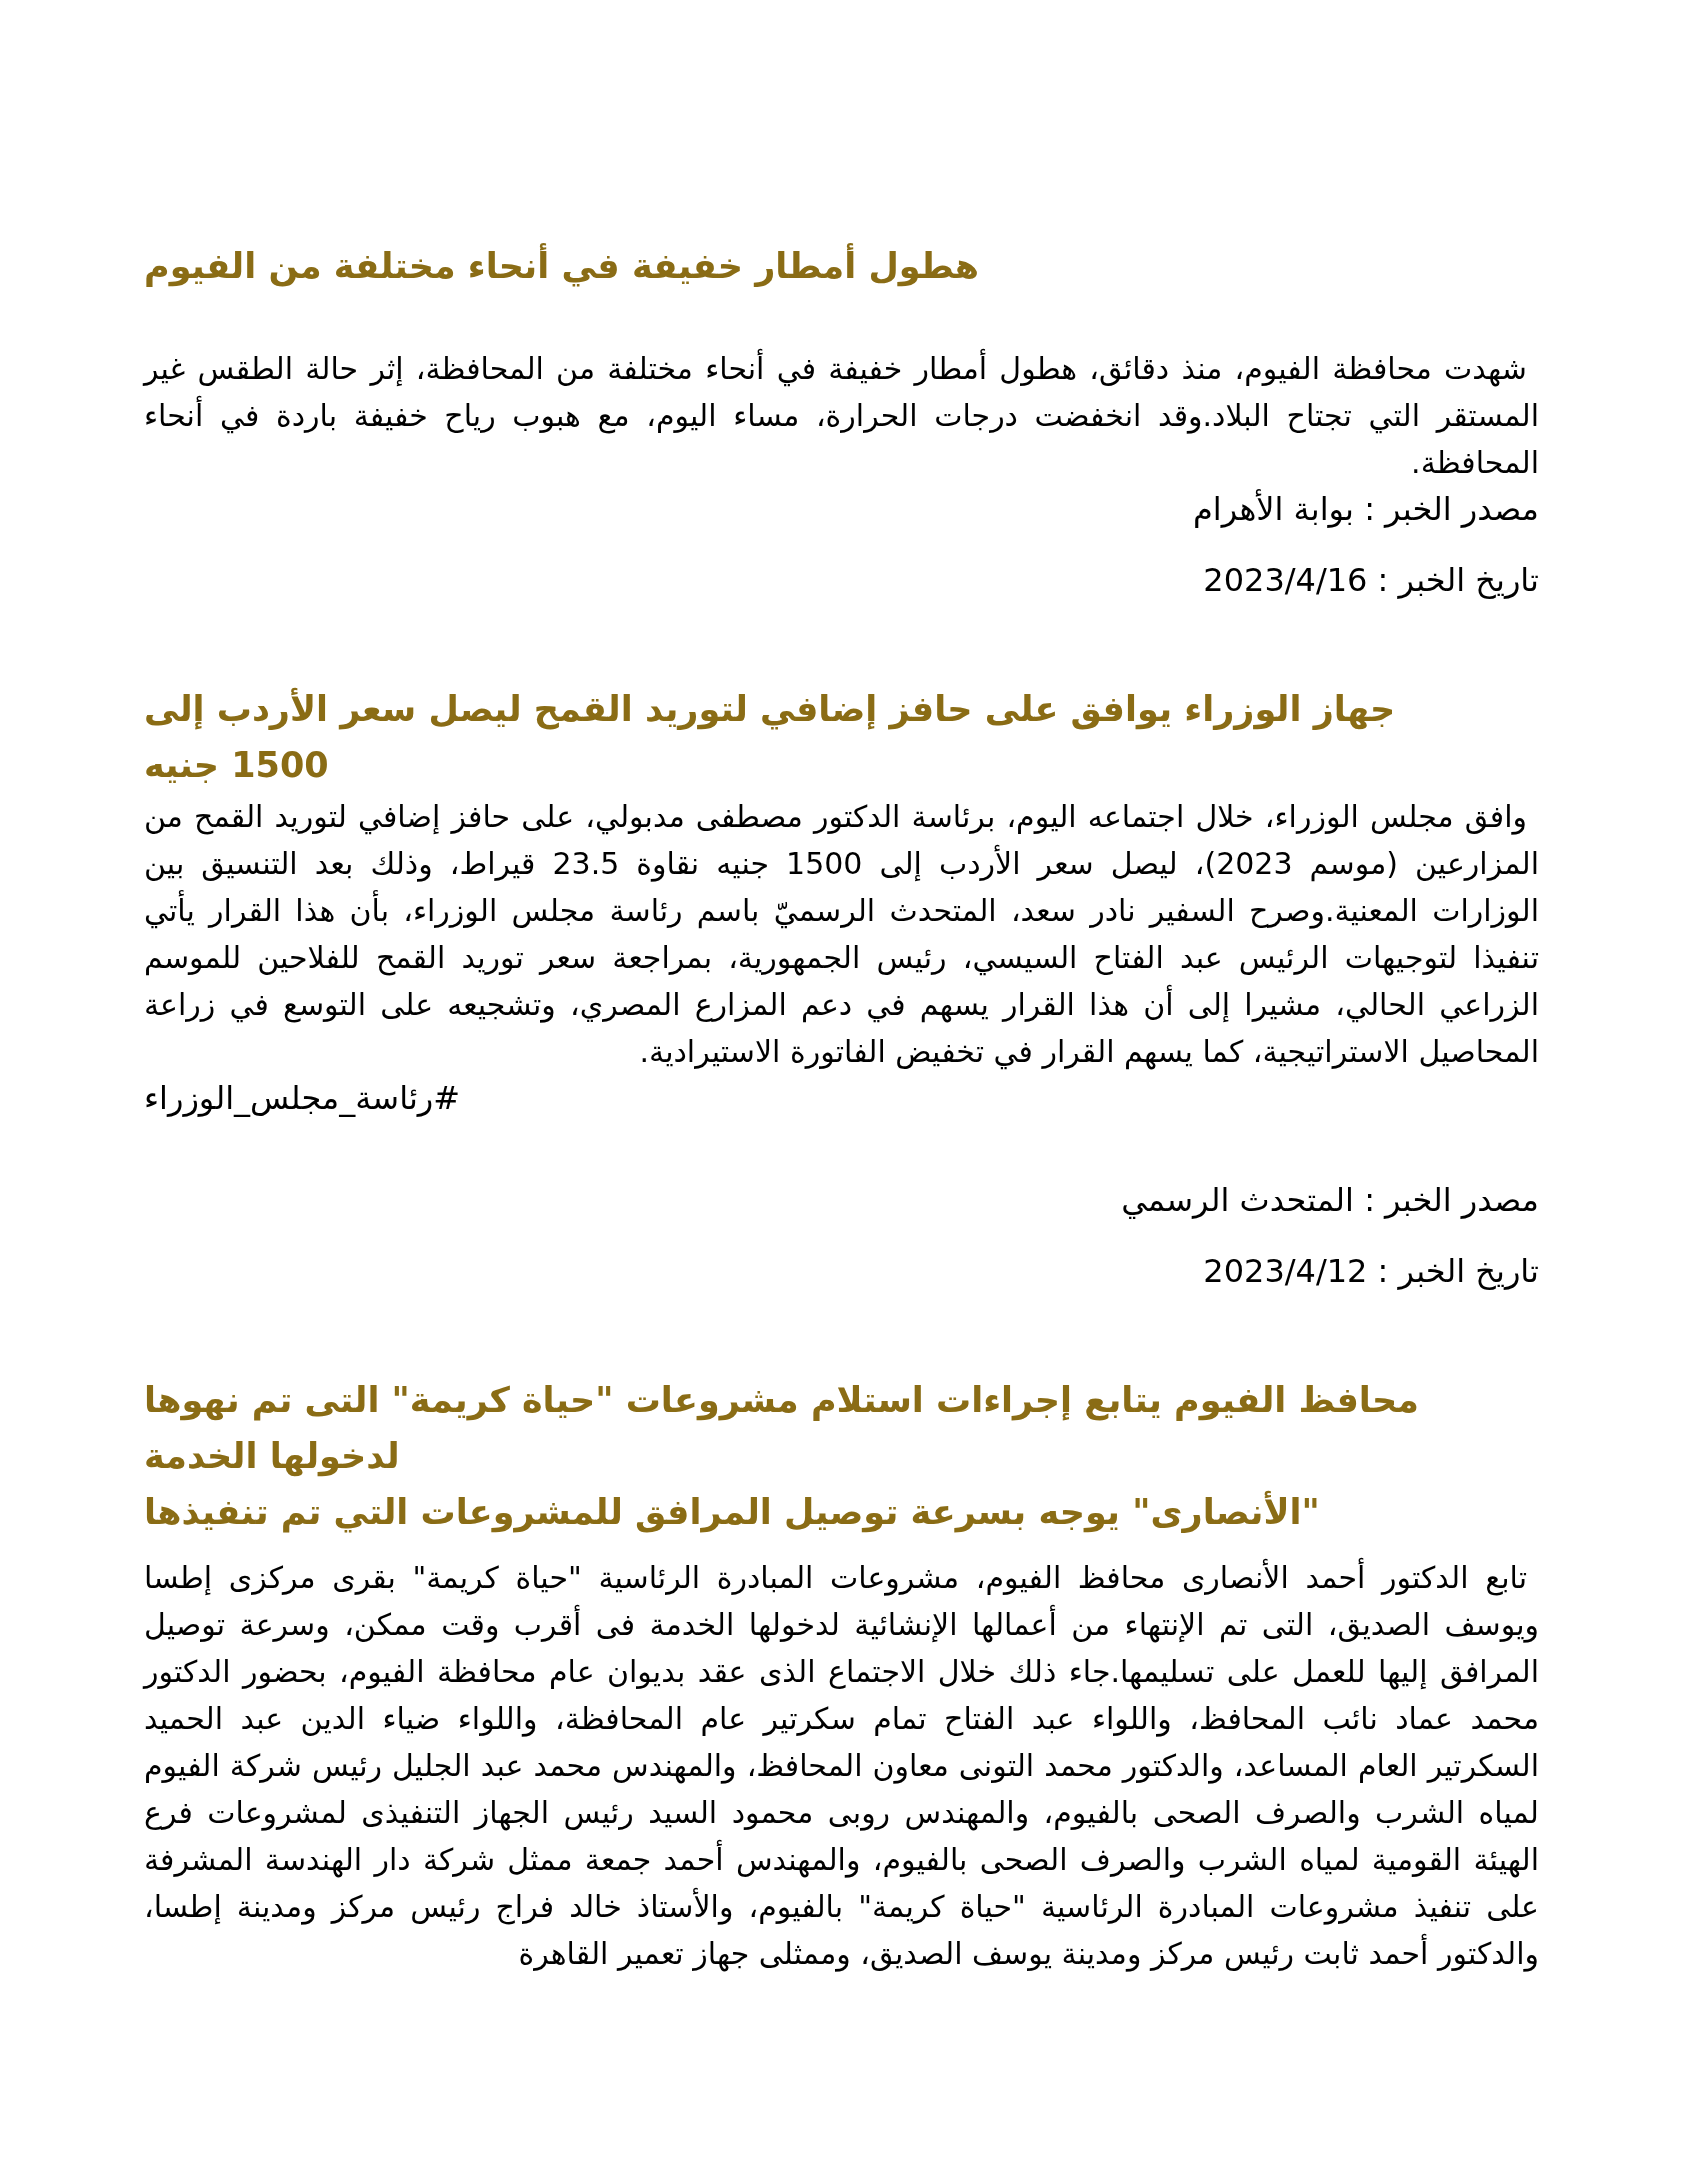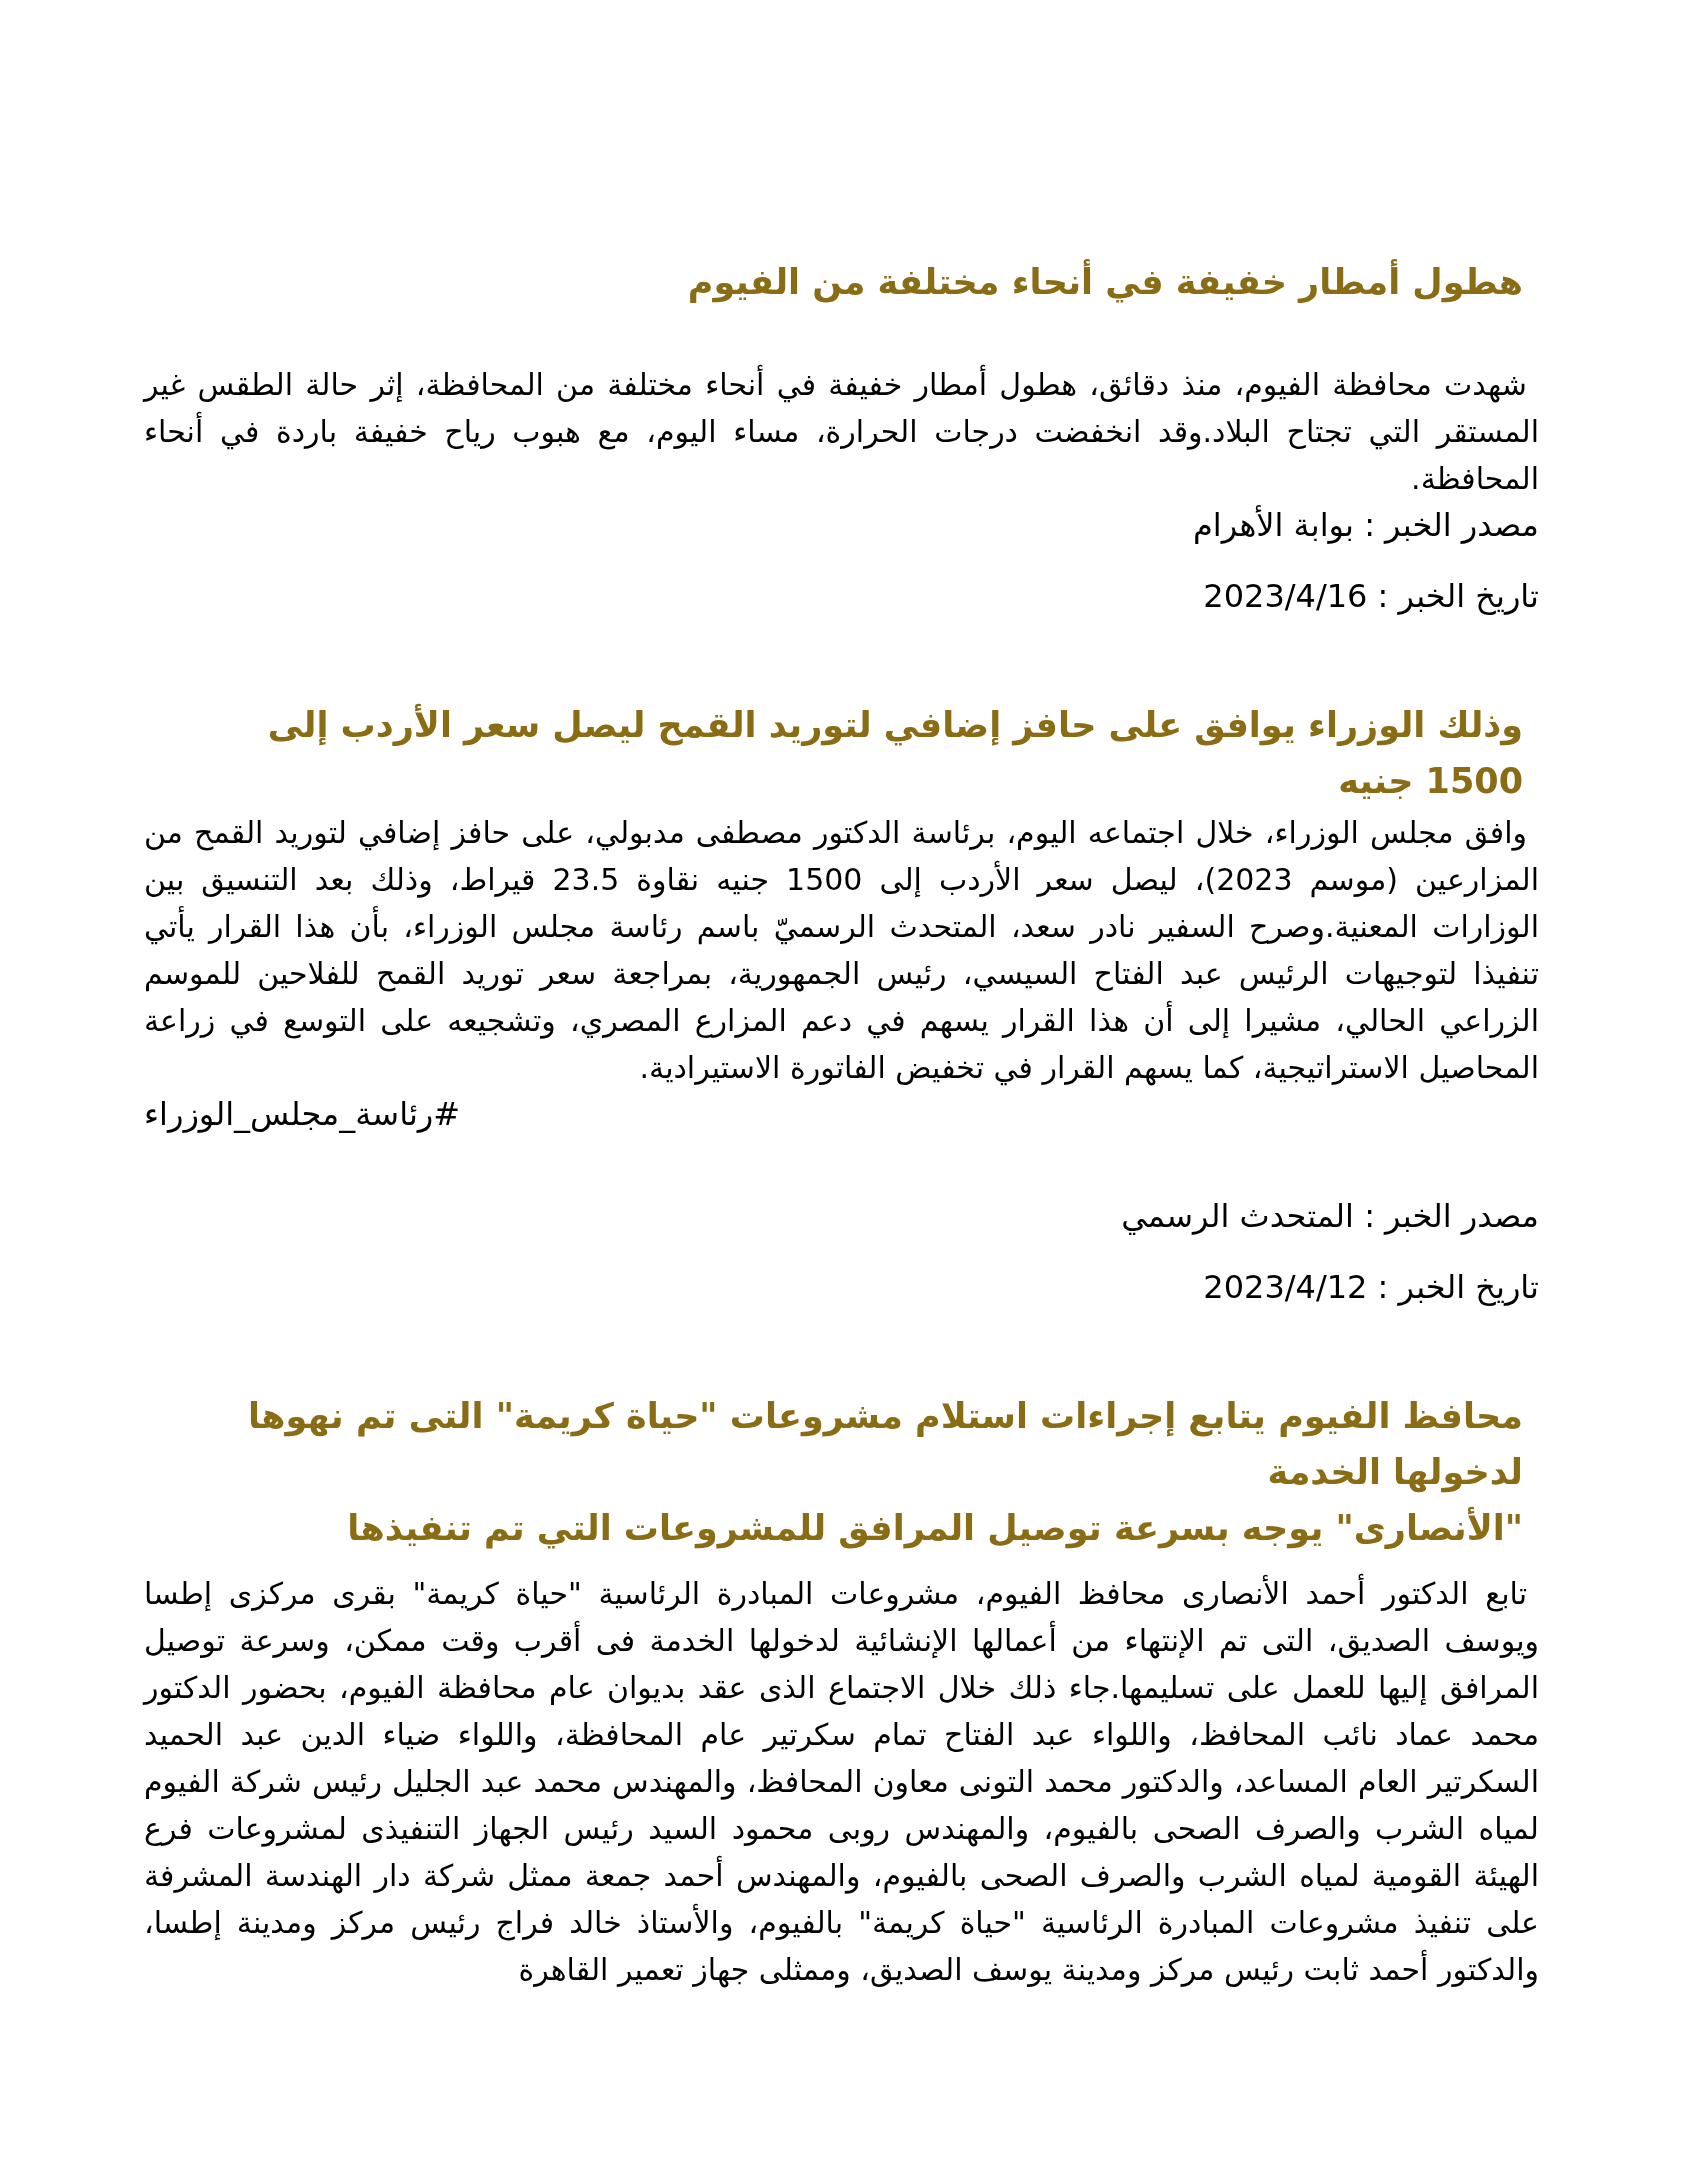--- a/index.html
+++ b/index.html
@@ -14,26 +14,26 @@
     box-sizing: border-box;
     padding: 238px 144px 0 144px;
     background: var(--page-bg, #ffffff);
     color: var(--text-color, #000000);
     direction: rtl;
     font-family: "DejaVu Sans", sans-serif;
     overflow: hidden;
   }
   .article { margin: 0; }
   .title-block {
-    text-align: right;
+    text-align: left;
     color: var(--accent-color, #8a6c15);
     font-weight: bold;
     font-size: 35px;
     line-height: 56px;
-    margin: 16px;
+    margin: 0;
   }
   .title-line { white-space: nowrap; }
   .mb-lg { margin-bottom: 51px; }
   .mb-0  { margin-bottom: 0; }
   .mb-sm { margin-bottom: 14px; }
   .mt-title { margin-top: 77px; }
   .body-text {
     margin: 0;
     font-size: 30px;
     line-height: 47px;
@@ -67,21 +67,21 @@
     <div class="meta-line meta-source">
       <span>مصدر الخبر : </span><span>بوابة الأهرام</span>
     </div>
     <div class="meta-line meta-date">
       <span>تاريخ الخبر : </span><span>2023/4/16</span>
     </div>
   </section>
 
   <section class="article">
     <div class="title-block mt-title mb-0">
-      <div class="title-line">وذلك الوزراء يوافق على حافز إضافي لتوريد القمح ليصل سعر الأردب إلى</div>
+      <div class="title-line">جهاز الوزراء يوافق على حافز إضافي لتوريد القمح ليصل سعر الأردب إلى</div>
       <div class="title-line">1500 جنيه</div>
     </div>
     <p class="body-text">وافق مجلس الوزراء، خلال اجتماعه اليوم، برئاسة الدكتور مصطفى مدبولي، على حافز إضافي لتوريد القمح من المزارعين (موسم 2023)، ليصل سعر الأردب إلى 1500 جنيه نقاوة 23.5 قيراط، وذلك بعد التنسيق بين الوزارات المعنية.وصرح السفير نادر سعد، المتحدث الرسميّ باسم رئاسة مجلس الوزراء، بأن هذا القرار يأتي تنفيذا لتوجيهات الرئيس عبد الفتاح السيسي، رئيس الجمهورية، بمراجعة سعر توريد القمح للفلاحين للموسم الزراعي الحالي، مشيرا إلى أن هذا القرار يسهم في دعم المزارع المصري، وتشجيعه على التوسع في زراعة المحاصيل الاستراتيجية، كما يسهم القرار في تخفيض الفاتورة الاستيرادية.</p>
     <div class="hashtag-line">#رئاسة_مجلس_الوزراء</div>
     <div class="meta-line meta-source-gap">
       <span>مصدر الخبر : </span><span>المتحدث الرسمي</span>
     </div>
     <div class="meta-line meta-date">
       <span>تاريخ الخبر : </span><span>2023/4/12</span>
     </div>

